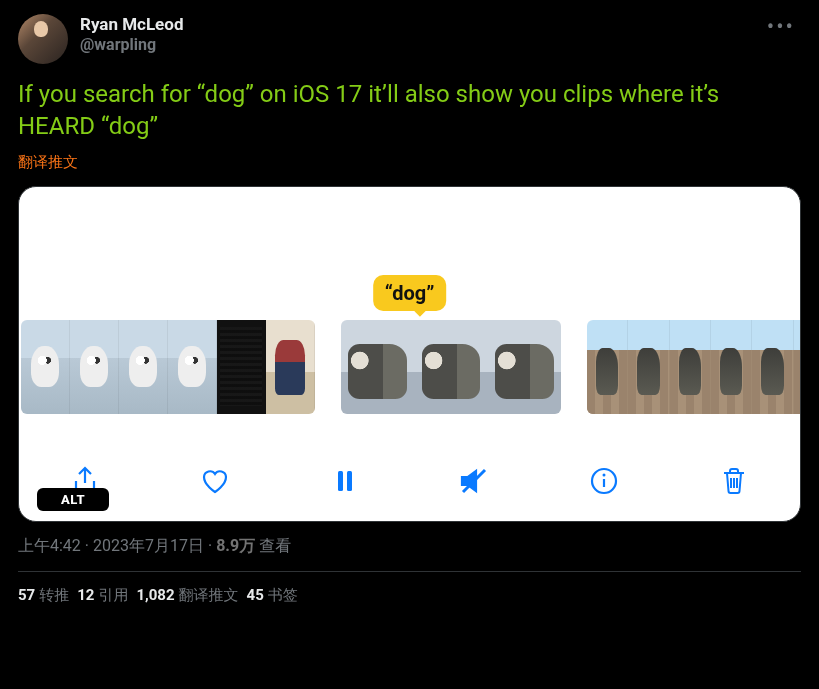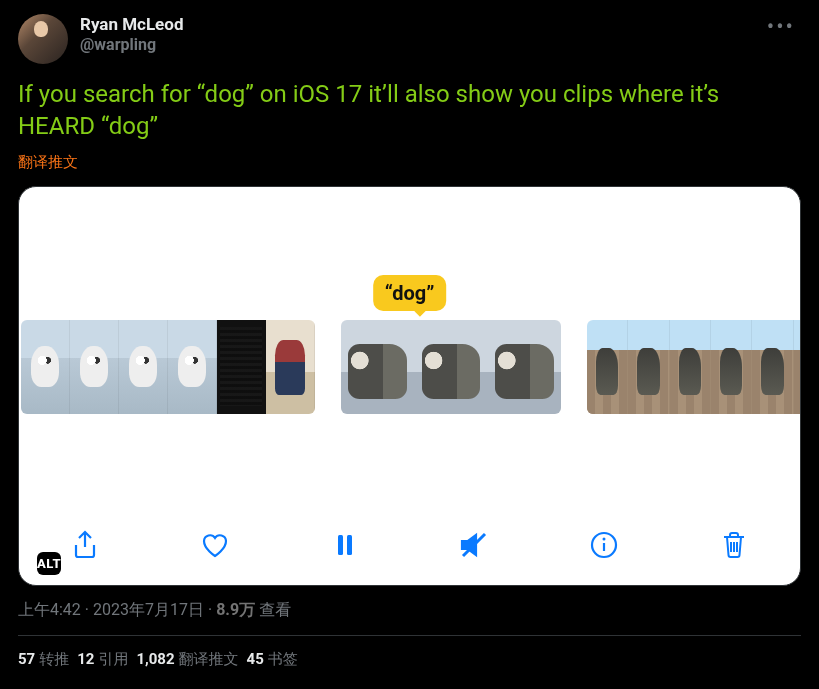--- a/index.html
+++ b/index.html
@@ -23,21 +23,21 @@
     background: #e8c8a8; border-radius: 50% 50% 45% 45%;
   }
   .name-block { display: flex; flex-direction: column; line-height: 1.25; }
   .display-name { font-weight: 700; font-size: 17px; color: #e7e9ea; }
   .handle { font-size: 16px; color: #71767b; font-weight: bold; }
   .more { margin-left: auto; color: #71767b; font-size: 22px; letter-spacing: 2px; padding: 0 6px; cursor: pointer; }
   .body-text { margin-top: 14px; font-size: 24px; line-height: 1.35; color: #84cc16; }
   .translate-link { display: inline-block; margin-top: 10px; color: #f97316; font-size: 15px; cursor: pointer; }
   .media-card {
     margin-top: 14px; background: #fff; border-radius: 18px; overflow: hidden;
-    position: relative; height: 400px; border: 1px solid #2f3336;
+    position: relative; height: 336px; border: 1px solid #2f3336;
   }
   .search-bubble {
     position: absolute; top: 88px; left: 50%; transform: translateX(-50%);
     background: #f9c91e; color: #111; font-weight: 700; font-size: 20px;
     padding: 6px 12px; border-radius: 10px;
   }
   .search-bubble::after {
     content: ""; position: absolute; bottom: -6px; left: 56%;
     width: 12px; height: 6px; background: #f9c91e;
     clip-path: polygon(0 0, 100% 0, 50% 100%);
@@ -89,21 +89,21 @@
     display: flex; justify-content: space-between; align-items: center;
     padding: 0 48px;
   }
   .tb-btn { color: #0a7aff; width: 36px; height: 36px; display:flex; align-items:center; justify-content:center; cursor:pointer; }
   .tb-btn svg { width: 32px; height: 32px; stroke: currentColor; fill: none; stroke-width: 2.2; }
   .pause svg rect { fill: #0a7aff; stroke: none; }
   .mute svg path, .mute svg line { stroke: #0a7aff; }
   .trash svg { stroke-width: 2; }
   .alt-badge {
     position: absolute; left: 18px; bottom: 10px; background: #000; color: #fff;
-    font-size: 13px; font-weight: 800; padding: 4px 0; border-radius: 6px;
+    font-size: 13px; font-weight: 800; padding: 4px 24px; border-radius: 6px;
     letter-spacing: 0.5px;
   }
   .meta-row { margin-top: 14px; color: #71767b; font-size: 16px; }
   .meta-row .sep { margin: 0 4px; }
   .meta-row .views-count { color: #737373; font-weight: 700; }
   .divider { height: 1px; background: #2f3336; margin: 14px 0 0 0; }
   .stats-row { display: flex; gap: 8px; padding: 14px 0 0 0; font-size: 15px; }
   .stat { color: #71767b; }
   .stat .n { color: #e7e9ea; font-weight: 700; margin-right: 4px; }
 </style>

